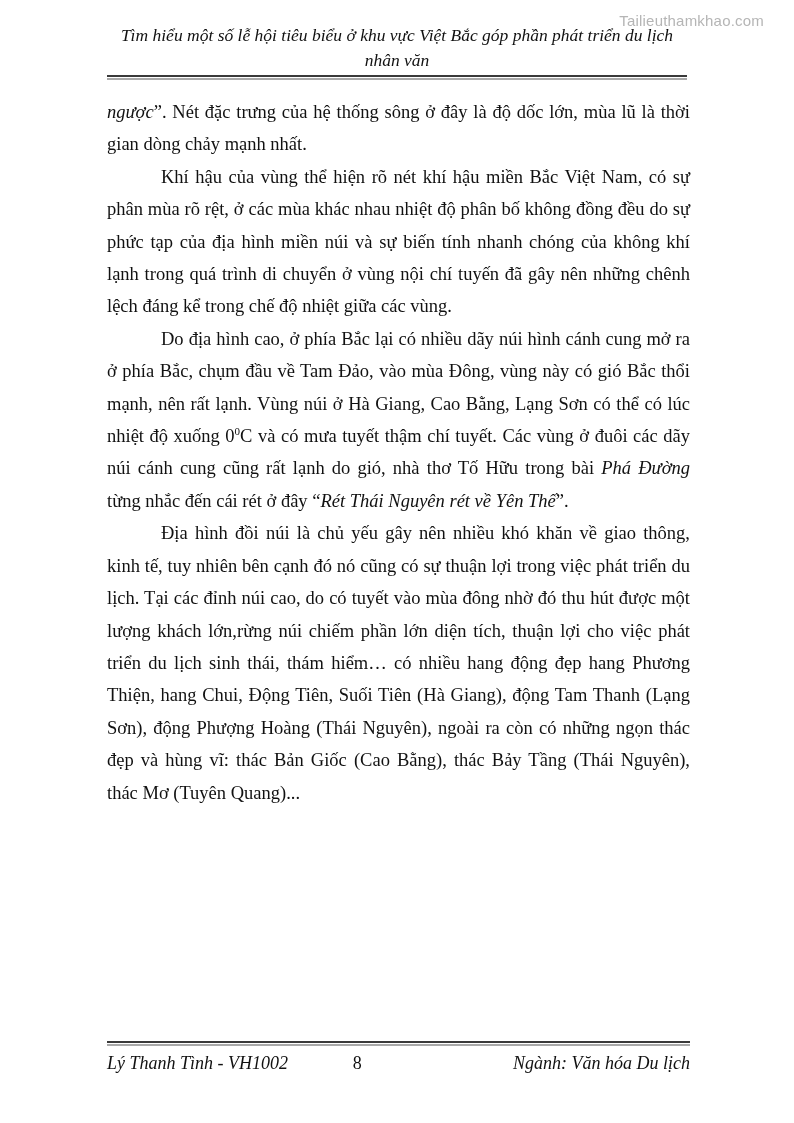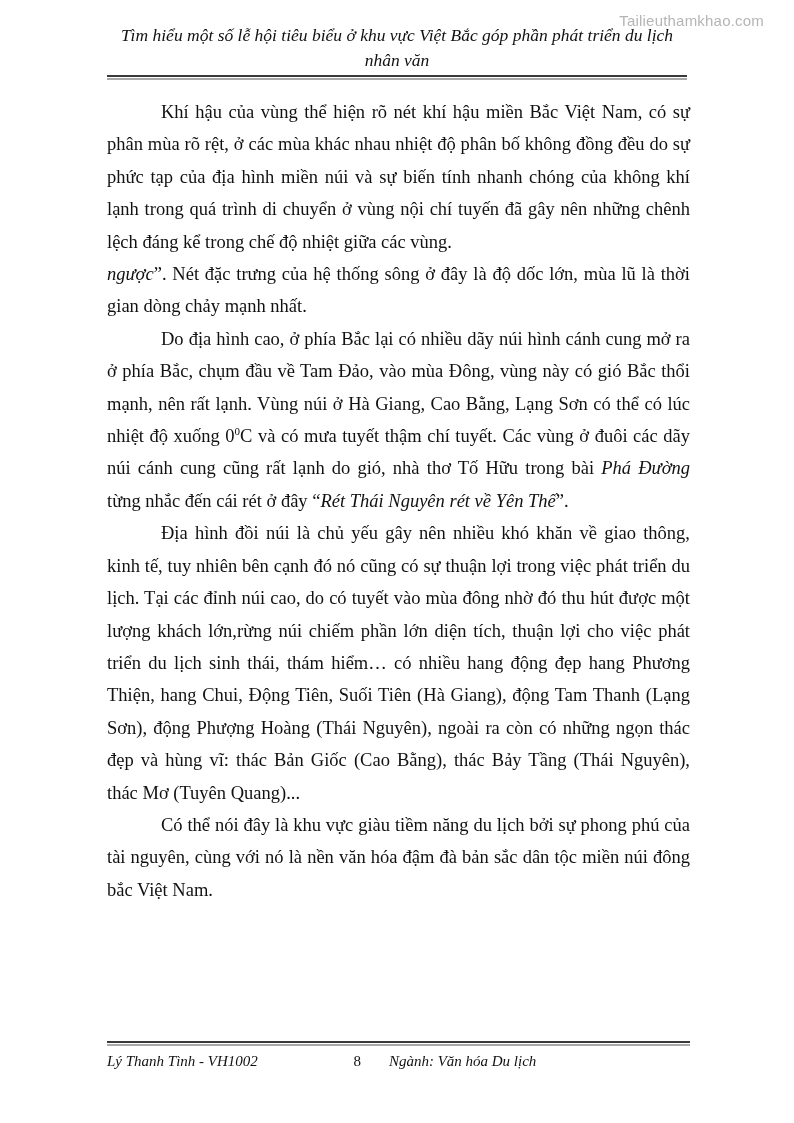--- a/index.html
+++ b/index.html
@@ -56,46 +56,45 @@
   .footer {
     position: absolute;
     left: 85px;
     right: 82px;
     top: 1036px;
   }
   .footer-row {
     display: flex;
     align-items: baseline;
     margin-top: 7px;
-    font-size: 15px;
+    font-size: 18px;
   }
   .footer-author { flex: 0.9; font-style: italic; }
   .footer-page { flex: 0 0 auto; text-align: center; }
-  .footer-dept { flex: 1.1; text-align: left; font-style: italic; padding-left: 28px; }
+  .footer-dept { flex: 1.1; text-align: right; font-style: italic; padding-left: 28px; }
 </style>
 </head>
 <body>
 
 <div class="page">
 
   <div class="watermark">Tailieuthamkhao.com</div>
 
   <div class="header">
     <div class="header-title">Tìm hiểu một số lễ hội tiêu biểu ở khu vực Việt Bắc góp phần phát triển du lịch nhân văn</div>
   </div>
 
   <div class="rule header-rule"></div>
 
   <div class="body-text">
 
-  <p class="para indent"><span>Khí hậu của vùng thể hiện rõ nét khí hậu miền Bắc Việt Nam, có sự phân mùa rõ rệt, ở các mùa khác nhau nhiệt độ phân bố không đồng đều do sự phức tạp của địa hình miền núi và sự biến tính nhanh chóng của không khí lạnh trong quá trình di chuyển ở vùng nội chí tuyến đã gây nên những chênh lệch đáng kể trong chế độ nhiệt giữa các vùng.</span></p>
-      <p class="para"><span class="it">ngược</span><span>”. Nét đặc trưng của hệ thống sông ở đây là độ dốc lớn, mùa lũ là thời gian dòng chảy mạnh nhất.</span></p>
+  <p class="para"><span class="it">ngược</span><span>”. Nét đặc trưng của hệ thống sông ở đây là độ dốc lớn, mùa lũ là thời gian dòng chảy mạnh nhất.</span></p>
+      <p class="para indent"><span>Khí hậu của vùng thể hiện rõ nét khí hậu miền Bắc Việt Nam, có sự phân mùa rõ rệt, ở các mùa khác nhau nhiệt độ phân bố không đồng đều do sự phức tạp của địa hình miền núi và sự biến tính nhanh chóng của không khí lạnh trong quá trình di chuyển ở vùng nội chí tuyến đã gây nên những chênh lệch đáng kể trong chế độ nhiệt giữa các vùng.</span></p>
       <p class="para indent"><span>Do địa hình cao, ở phía Bắc lại có nhiều dãy núi hình cánh cung mở ra ở phía Bắc, chụm đầu về Tam Đảo, vào mùa Đông, vùng này có gió Bắc thổi mạnh, nên rất lạnh. Vùng núi ở Hà Giang, Cao Bằng, Lạng Sơn có thể có lúc nhiệt độ xuống 0</span><span class="sup">0</span><span>C và có mưa tuyết thậm chí tuyết. Các vùng ở đuôi các dãy núi cánh cung cũng rất lạnh do gió, nhà thơ Tố Hữu trong bài </span><span class="it">Phá Đường</span><span> từng nhắc đến cái rét ở đây “</span><span class="it">Rét Thái Nguyên rét về Yên Thế</span><span>”.</span></p>
       <p class="para indent"><span>Địa hình đồi núi là chủ yếu gây nên nhiều khó khăn về giao thông, kinh tế, tuy nhiên bên cạnh đó nó cũng có sự thuận lợi trong việc phát triển du lịch. Tại các đỉnh núi cao, do có tuyết vào mùa đông nhờ đó thu hút được một lượng khách lớn,rừng núi chiếm phần lớn diện tích, thuận lợi cho việc phát triển du lịch sinh thái, thám hiểm… có nhiều hang động đẹp hang Phương Thiện, hang Chui, Động Tiên, Suối Tiên (Hà Giang), động Tam Thanh (Lạng Sơn), động Phượng Hoàng (Thái Nguyên), ngoài ra còn có những ngọn thác đẹp và hùng vĩ: thác Bản Giốc (Cao Bằng), thác Bảy Tầng (Thái Nguyên), thác Mơ (Tuyên Quang)...</span></p>
-      <p class="para indent"><span>Có thể nói đây là khu vực giàu tiềm năng du lịch bởi sự phong phú của tài nguyên, cùng với nó là nền văn hóa đậm đà bản sắc dân tộc miền núi đông bắc Việt Nam.</span></p>
     </div>
 
   <div class="footer">
     <div class="rule"></div>
     <div class="footer-row">
       <span class="footer-author">Lý Thanh Tình - VH1002</span>
       <span class="footer-page">8</span>
       <span class="footer-dept">Ngành: Văn hóa Du lịch</span>
     </div>
   </div>

